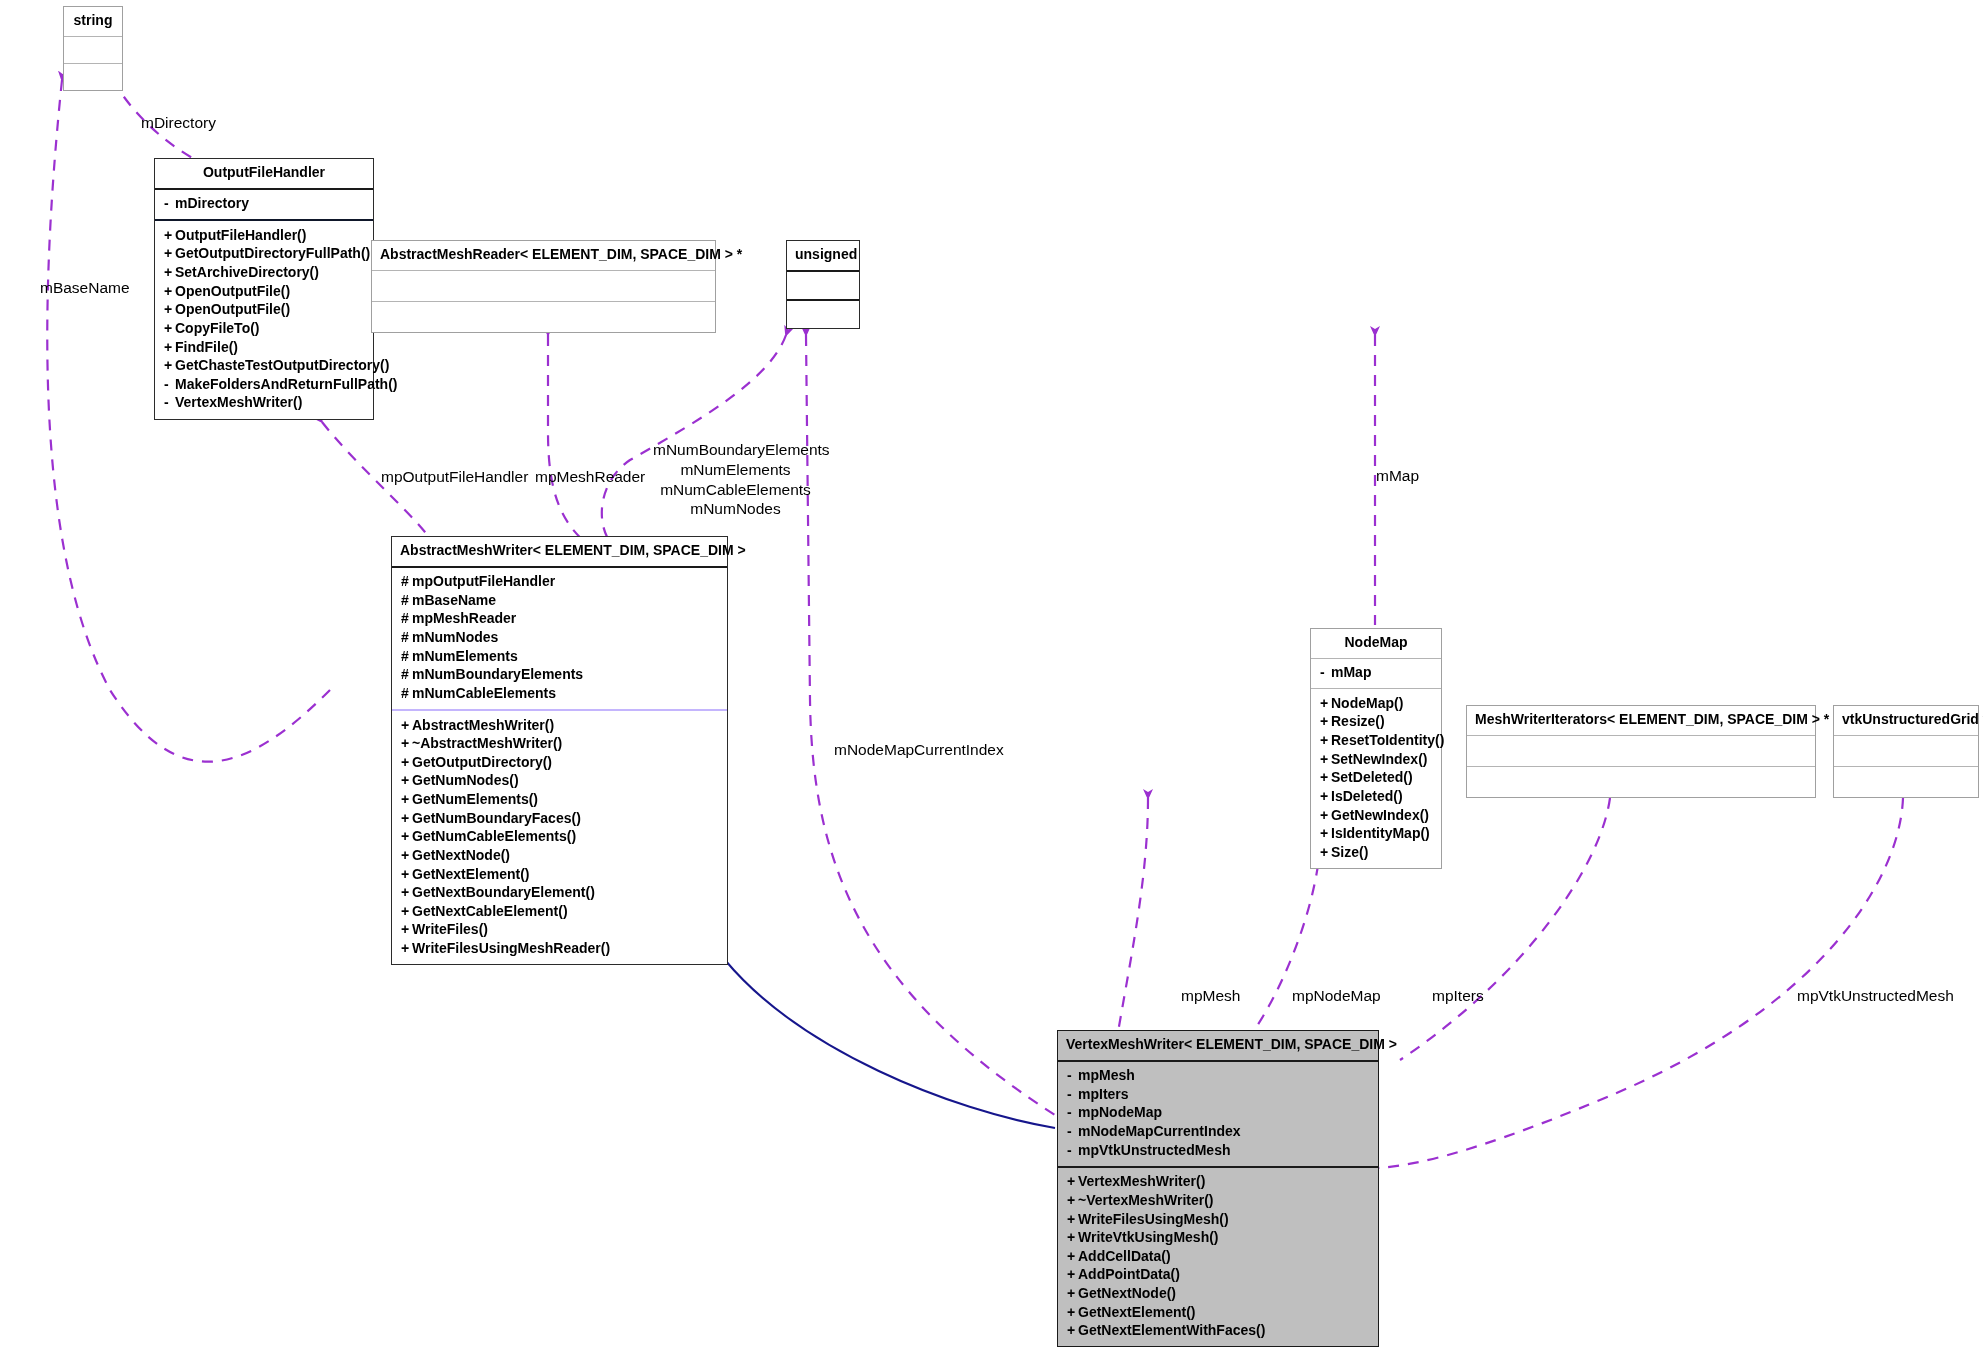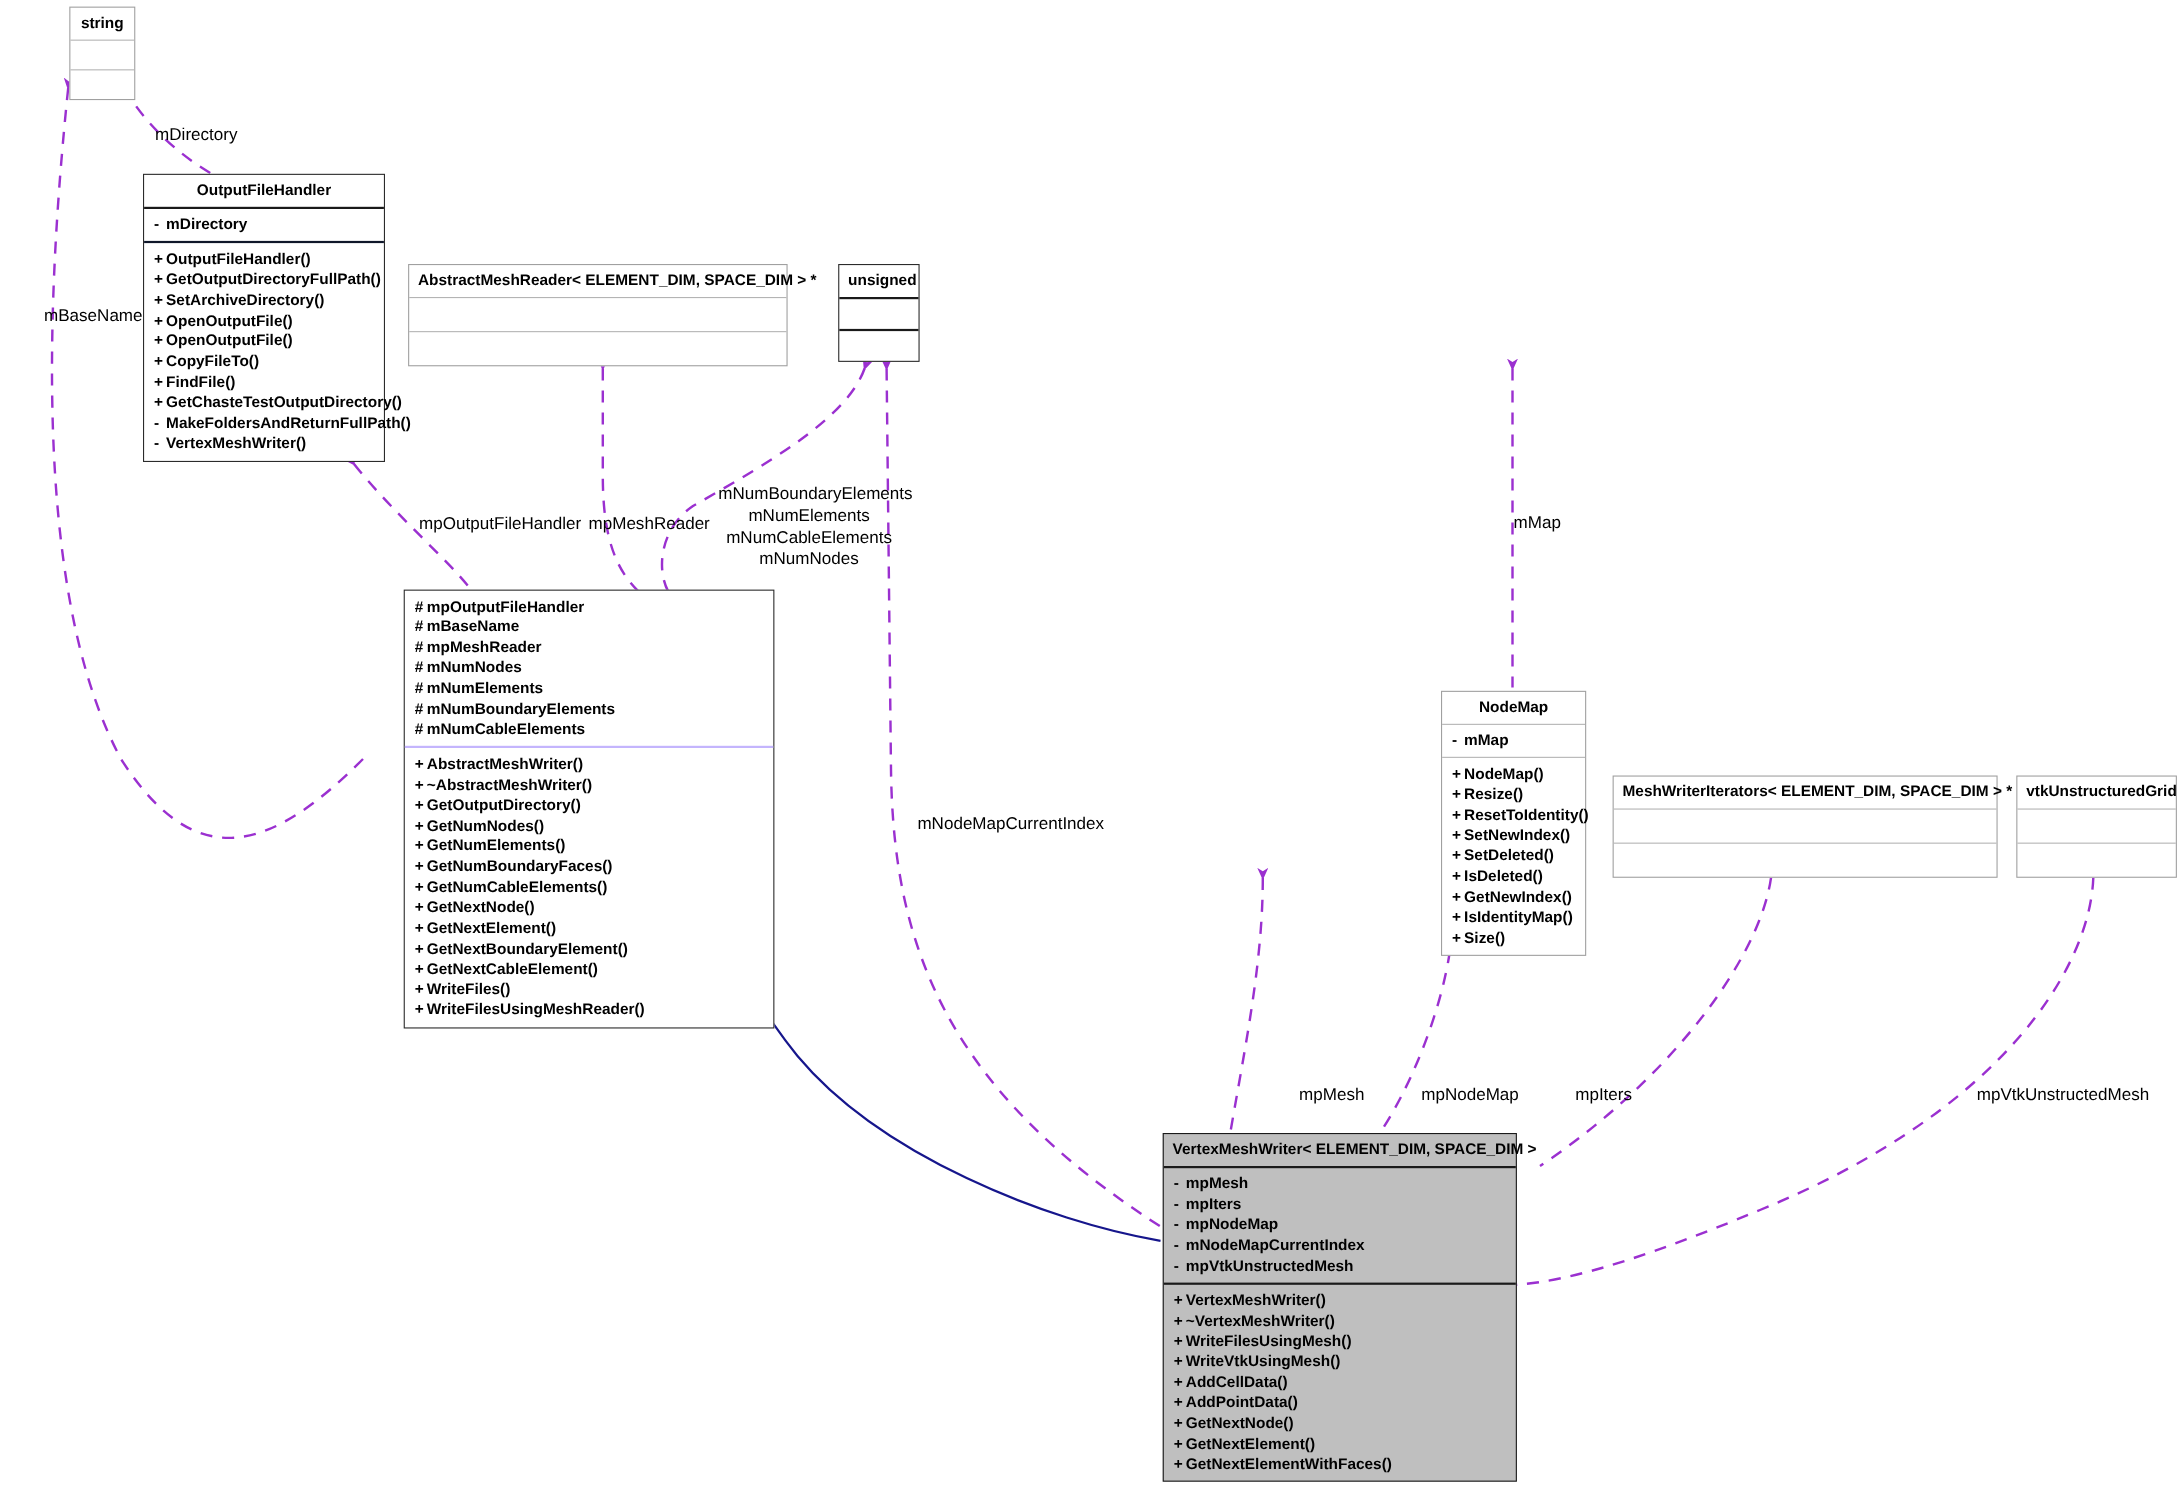--- a/index.html
+++ b/index.html
@@ -33,20 +33,21 @@
     box-sizing: border-box;
     background: #ffffff;
     border: 1px solid #a0a0a0;
     font-size: 14px;
     color: #000000;
     line-height: 1.26;
     font-weight: bold;
   }
   .node.bold {
     border: 1px solid #2b2b2b;
+    margin-left: 24px;
   }
   .node.highlight {
     background: #bfbfbf;
     border: 1px solid #1a1a1a;
   }
   .node .title {
     text-align: center;
     padding: 5px 8px 6px 8px;
     white-space: nowrap;
   }
@@ -157,20 +158,21 @@
   </div>
 
   <div class="node bold" style="left:762px; top:240px; width:74px;">
     <div class="title" style="border-bottom:2px solid #1a1a1a;">unsigned</div>
     <div class="compartment empty" style="border-bottom:2px solid #1a1a1a; height:27px;"></div>
     <div class="compartment empty" style="height:27px;"></div>
   </div>
 
 
   <div class="node bold" style="left:367px; top:536px; width:337px;">
+    <div class="title">AbstractMeshWriter&lt; ELEMENT_DIM, SPACE_DIM &gt;</div>
     <div class="compartment" style="border-bottom:2px solid #c4b5fd;">
       <div class="row"><span class="vis">#</span><span>mpOutputFileHandler</span></div>
       <div class="row"><span class="vis">#</span><span>mBaseName</span></div>
       <div class="row"><span class="vis">#</span><span>mpMeshReader</span></div>
       <div class="row"><span class="vis">#</span><span>mNumNodes</span></div>
       <div class="row"><span class="vis">#</span><span>mNumElements</span></div>
       <div class="row"><span class="vis">#</span><span>mNumBoundaryElements</span></div>
       <div class="row"><span class="vis">#</span><span>mNumCableElements</span></div>
     </div>
     <div class="compartment">

